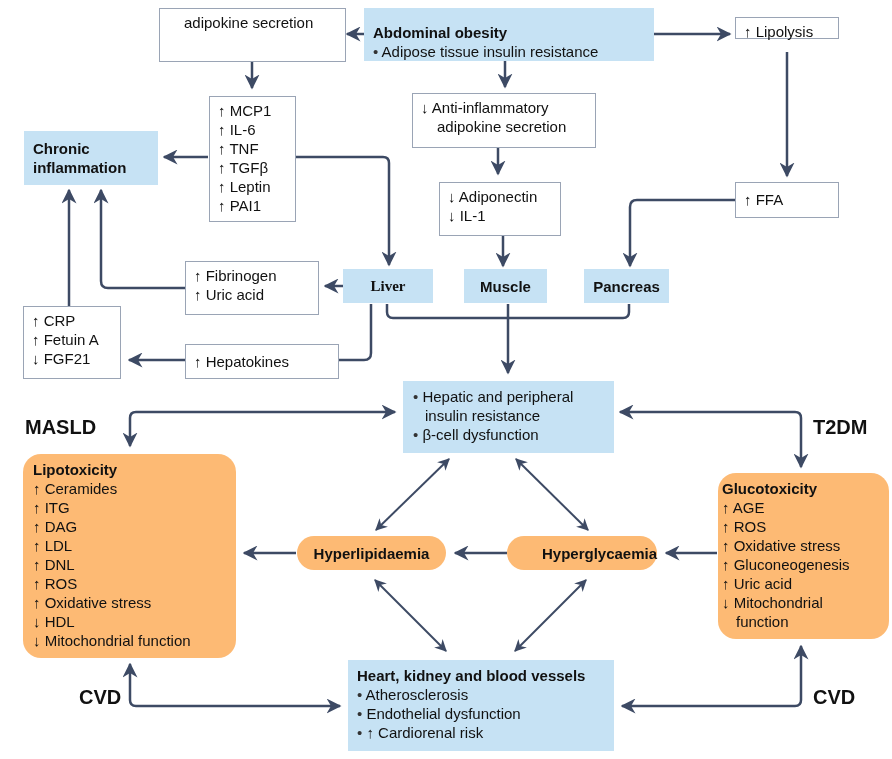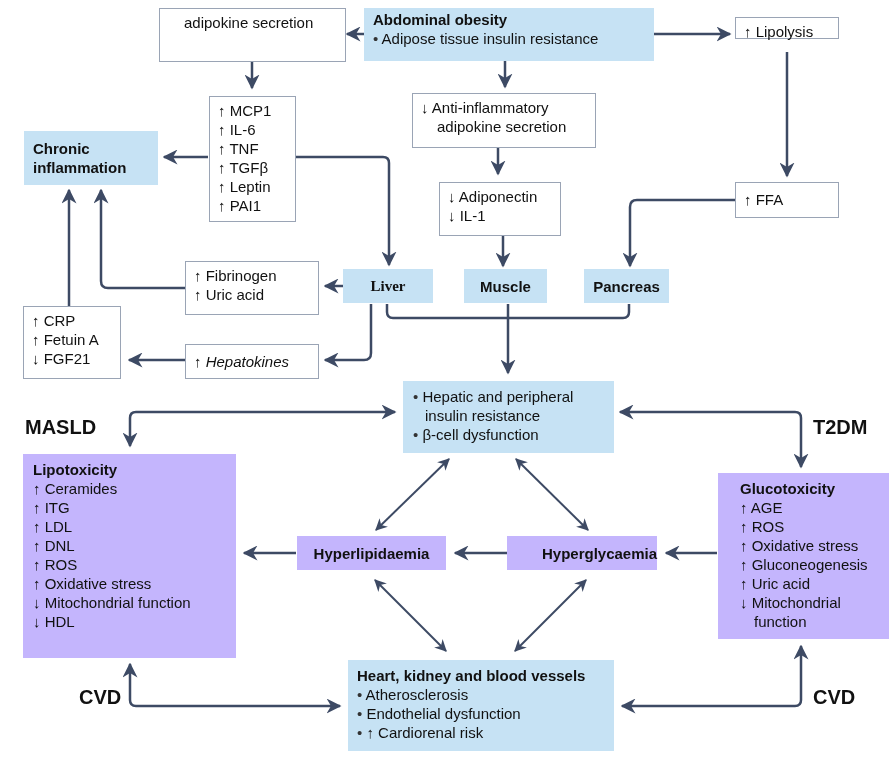--- a/index.html
+++ b/index.html
@@ -1,22 +1,22 @@
 <!DOCTYPE html>
 <html><head>
 <meta charset="utf-8">
 <style>
   html, body { margin:0; padding:0; background:#ffffff; }
   body { width:892px; height:759px; position:relative; overflow:hidden;
          font-family:"Liberation Sans", sans-serif; color:#111; }
   svg.arrows { position:absolute; left:0; top:0; width:892px; height:759px; }
   .box { position:absolute; box-sizing:border-box; font-size:15px; line-height:19px; }
   .white { background:#fff; border:1px solid #9aa4b5; padding:4px 8px; }
-  .blue { background:#c6e2f4; padding:2px 9px; }
-  .pink { background:#c4b5fd; padding:5px 9px; }
+  .blue { background:#c6e2f4; padding:15px 9px; }
+  .pink { background:#fdba74; padding:5px 9px;border-radius:18px; }
   .center { display:flex; align-items:center; justify-content:center; font-weight:bold; }
   .title { font-weight:bold; }
   .line { white-space:nowrap; }
   .indent { padding-left:16px; }
   .label { position:absolute; font-weight:bold; font-size:20px; }
   .bul::before { content:"• "; color:#333; }
 </style>
 </head>
 <body>
 
@@ -140,55 +140,56 @@
 <div class="box blue center" style="left:584px;top:269px;width:85px;height:34px;">
   <span>Pancreas</span>
 </div>
 
 <div class="box white" style="left:23px;top:306px;width:98px;height:73px;">
   <div class="line">↑ CRP</div>
   <div class="line">↑ Fetuin A</div>
   <div class="line">↓ FGF21</div>
 </div>
 
-<div class="box white" style="left:185px;top:344px;width:134px;height:35px;padding-top:7px;font-style:italic;">
+<div class="box white" style="left:185px;top:344px;width:154px;height:35px;padding-top:7px;">
   <div class="line">↑ Hepatokines</div>
 </div>
 
 <div class="box blue" style="left:403px;top:381px;width:211px;height:72px;padding:6px 10px;">
   <div class="line bul">Hepatic and peripheral</div>
   <div class="line indent" style="padding-left:12px;">insulin resistance</div>
   <div class="line bul">β-cell dysfunction</div>
 </div>
 
 <div class="label" style="left:25px;top:416px;">MASLD</div>
 <div class="label" style="left:813px;top:416px;">T2DM</div>
 <div class="label" style="left:79px;top:686px;">CVD</div>
 <div class="label" style="left:813px;top:686px;">CVD</div>
 
 <div class="box pink" style="left:23px;top:454px;width:213px;height:204px;padding:6px 10px;">
   <div class="title line">Lipotoxicity</div>
   <div class="line">↑ Ceramides</div>
   <div class="line">↑ ITG</div>
+  <div class="line">↑ DAG</div>
   <div class="line">↑ LDL</div>
   <div class="line">↑ DNL</div>
   <div class="line">↑ ROS</div>
   <div class="line">↑ Oxidative stress</div>
+  <div class="line">↓ HDL</div>
   <div class="line">↓ Mitochondrial function</div>
-  <div class="line">↓ HDL</div>
 </div>
 
 <div class="box pink center" style="left:297px;top:536px;width:149px;height:34px;">
   <span>Hyperlipidaemia</span>
 </div>
 <div class="box pink center" style="left:507px;top:536px;width:150px;height:34px;padding-left:44px;">
   <span>Hyperglycaemia</span>
 </div>
 
-<div class="box pink" style="left:718px;top:473px;width:171px;height:166px;padding:6px 22px;">
+<div class="box pink" style="left:718px;top:473px;width:171px;height:166px;padding:6px 4px;">
   <div class="title line">Glucotoxicity</div>
   <div class="line">↑ AGE</div>
   <div class="line">↑ ROS</div>
   <div class="line">↑ Oxidative stress</div>
   <div class="line">↑ Gluconeogenesis</div>
   <div class="line">↑ Uric acid</div>
   <div class="line">↓ Mitochondrial</div>
   <div class="line indent" style="padding-left:14px;">function</div>
 </div>
 

